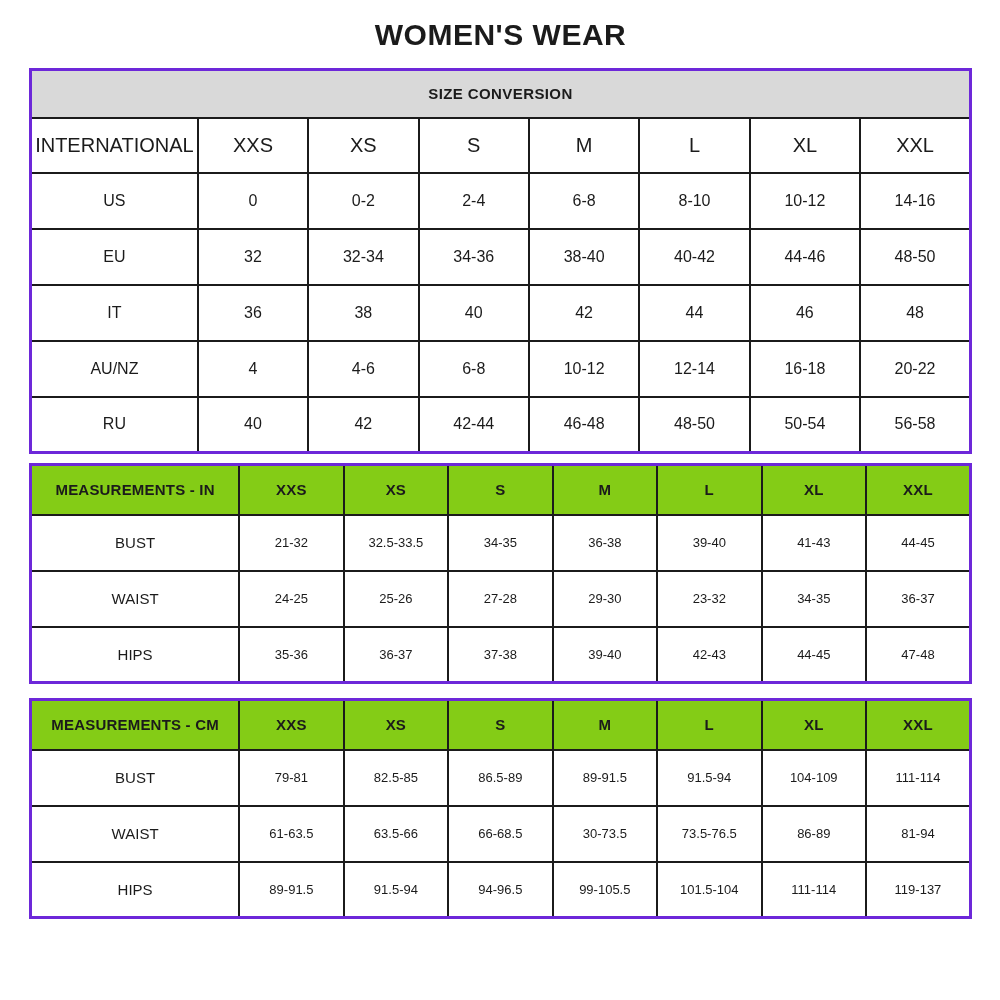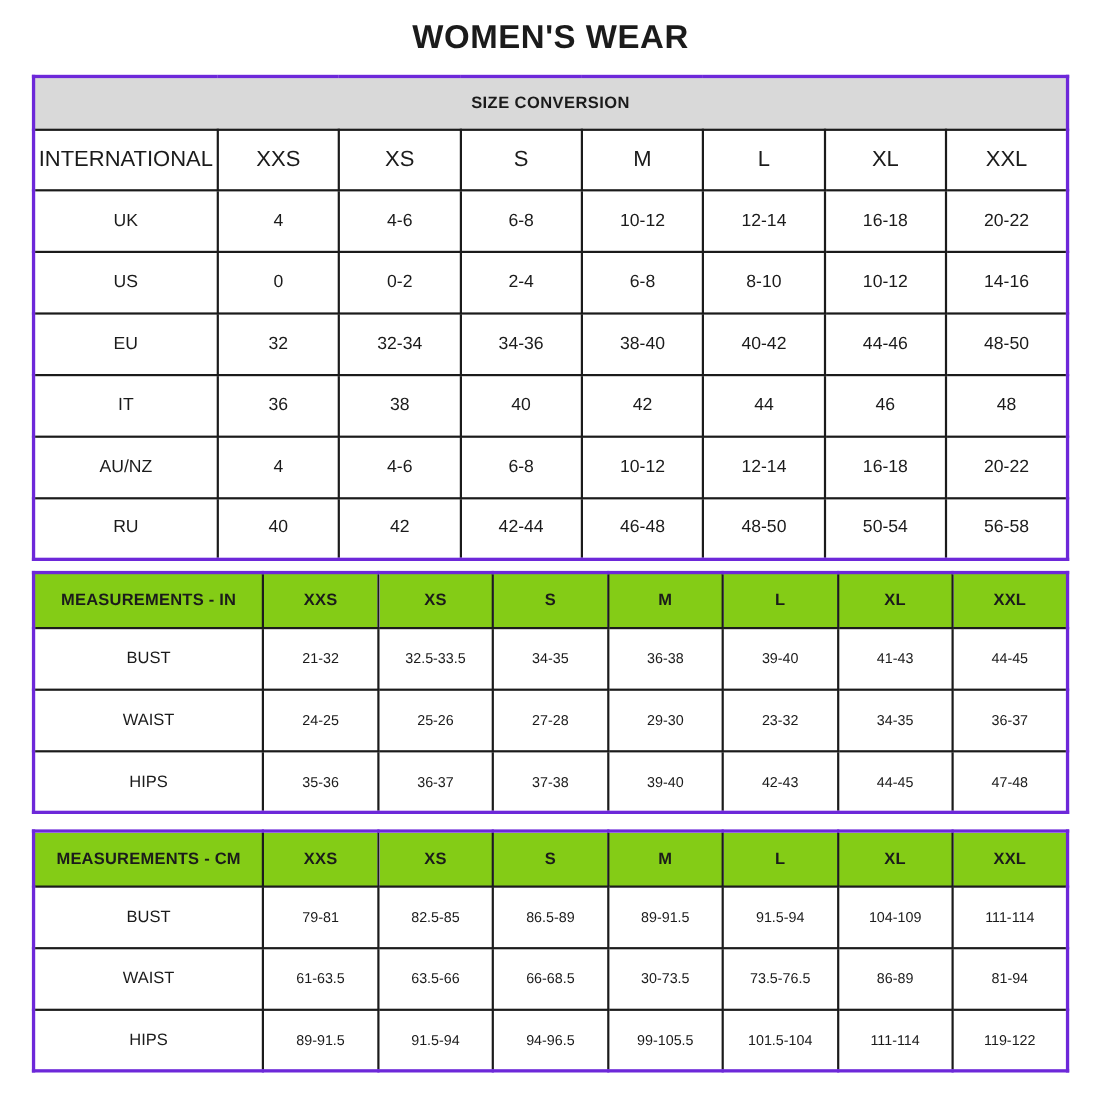--- a/index.html
+++ b/index.html
@@ -95,30 +95,20 @@
           <th>XS</th>
           <th>S</th>
           <th>M</th>
           <th>L</th>
           <th>XL</th>
           <th>XXL</th>
         </tr>
     </thead>
     <tbody id="sc-body">
         <tr>
-          <td class="label">UK</td>
-          <td>4</td>
-          <td>4-6</td>
-          <td>6-8</td>
-          <td>10-12</td>
-          <td>12-14</td>
-          <td>16-18</td>
-          <td>20-22</td>
-        </tr>
-        <tr>
           <td class="label">US</td>
           <td>0</td>
           <td>0-2</td>
           <td>2-4</td>
           <td>6-8</td>
           <td>8-10</td>
           <td>10-12</td>
           <td>14-16</td>
         </tr>
         <tr>
@@ -266,18 +256,18 @@
           <td class="val">81-94</td>
         </tr>
         <tr>
           <td class="label">HIPS</td>
           <td class="val">89-91.5</td>
           <td class="val">91.5-94</td>
           <td class="val">94-96.5</td>
           <td class="val">99-105.5</td>
           <td class="val">101.5-104</td>
           <td class="val">111-114</td>
-          <td class="val">119-122</td>
+          <td class="val">119-137</td>
         </tr>
       </tbody>
   </table>
 
 </div>
 
 </body></html>

